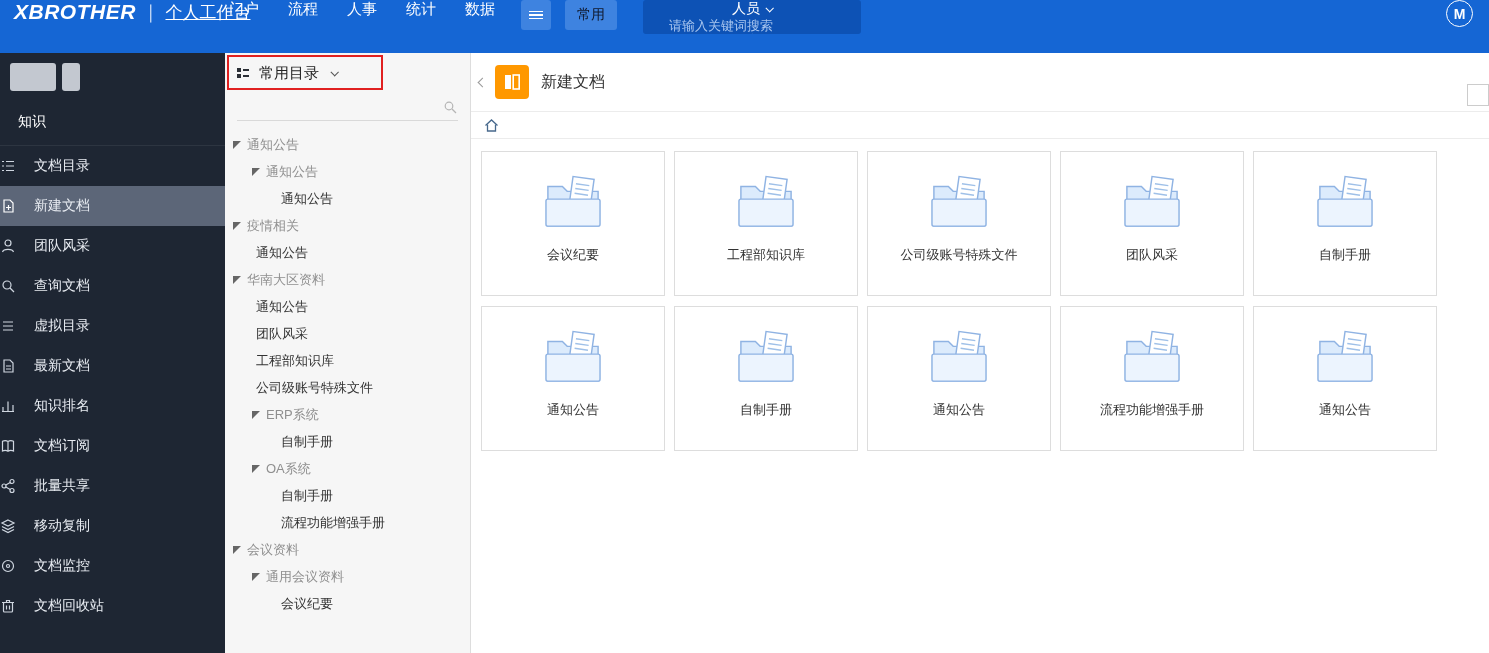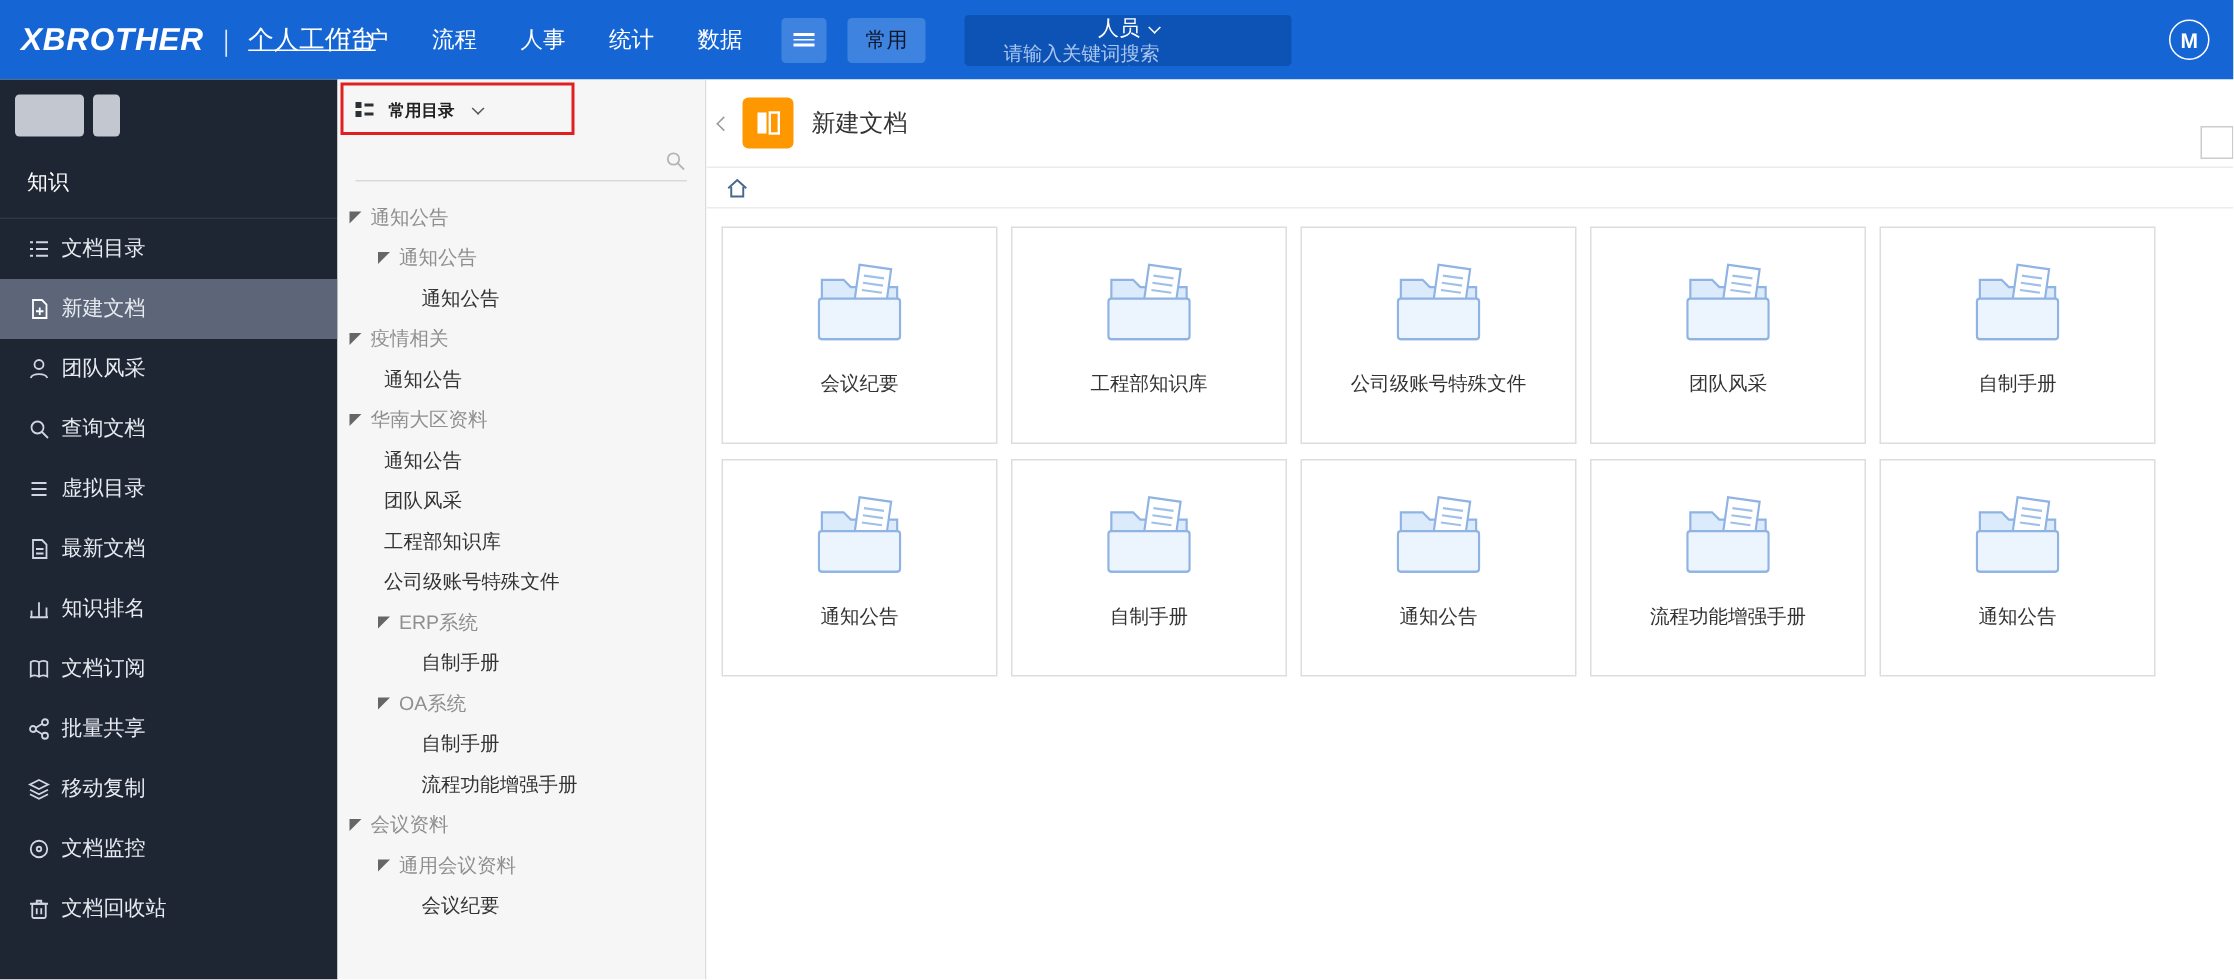--- a/index.html
+++ b/index.html
@@ -1,20 +1,20 @@
 <!DOCTYPE html>
 <html><head>
 <meta charset="utf-8">
 <style>
   * { margin:0; padding:0; box-sizing:border-box; }
   html,body { width:1489px; height:653px; overflow:hidden;
     font-family:"Liberation Sans","DejaVu Sans",sans-serif; background:#fff; }
 
   
-  .topbar { height:53px; background:#1566d4; display:flex; align-items:center; color:#fff; }
+  .topbar { height:53px; background:#1566d4; display:flex; align-items:flex-start; color:#fff; }
   .brand { width:225px; display:flex; align-items:center; padding-left:14px; white-space:nowrap; }
   .brand .logo { font-size:21px; font-weight:bold; font-style:italic; letter-spacing:.5px; }
   .brand .bdiv { margin:0 6px; font-size:18px; opacity:.85; font-weight:200; }
   .brand .bsuf { font-size:17px;text-decoration:underline; }
   .topnav { display:flex; gap:29px; margin-left:4px; }
   .topnav .tn { font-size:15px; cursor:pointer; }
   .sqbtn { width:30px; height:30px; border-radius:3px; background:#3e83e0; display:flex;
     align-items:center; justify-content:center; margin-left:26px; cursor:pointer; }
   .sqbtn .bar { display:block; width:14px; height:1.6px; background:#fff; margin:2px 0; }
   .quick { height:30px; padding:0 12px; border-radius:3px; background:#3e83e0; color:#0f172a;
@@ -35,30 +35,30 @@
   
   .bodyrow { display:flex; height:600px; }
 
   
   .sidebar { width:225px; background:#1e2633; color:#e8ecf2; flex-shrink:0; }
   .redactwrap { display:flex; gap:6px; padding:10px 0 10px 10px; }
   .redact { background:#ccd1d9; border-radius:3px; height:28px; opacity:.95; }
   .r1 { width:46px; } .r2 { width:18px; }
   .sb-section { color:#ffffff; font-size:14px; padding:12px 18px 14px;
     border-bottom:1px solid rgba(255,255,255,.07); }
-  .sb-item { height:40px; display:flex; align-items:center; gap:7px; padding-left:18px;
+  .sb-item { height:40px; display:flex; align-items:center; gap:18px; 
     font-size:14px; cursor:pointer; }
   .sb-item.sel { background:#5c6678; }
   .sb-item svg { flex-shrink:0; }
 
   
   .treepanel { width:246px; background:#f6f6f6; border-right:1px solid #ddd; flex-shrink:0;
     position:relative; overflow:hidden; }
   .tp-head { height:40px; display:flex; align-items:center; gap:8px; padding-left:10px; position:relative; }
-  .tp-title { font-size:11px; font-weight:bold; color:#222; }
+  .tp-title { font-size:15px; font-weight:normal; color:#222; }
   .tp-head .chev { color:#555; margin-left:4px; }
   .annot { position:absolute; left:2px; top:2px; width:156px; height:35px;
     border:2px solid #e02020; pointer-events:none; }
   .tp-search { margin:2px 12px 6px; border-bottom:1px solid #d9d9d9; height:26px;
     display:flex; align-items:center; }
   .tp-search input { flex:1; border:0; outline:none; background:transparent; font-size:13px; color:#333; }
   .tree { padding-top:4px; }
   .n { height:27px; display:flex; align-items:center; font-size:13px; cursor:pointer; gap:6px; }
   .n .tri { width:0; height:0; border-top:8px solid #666; border-right:8px solid transparent; flex-shrink:0; }
   .n.branch { color:#8f8f8f; }

